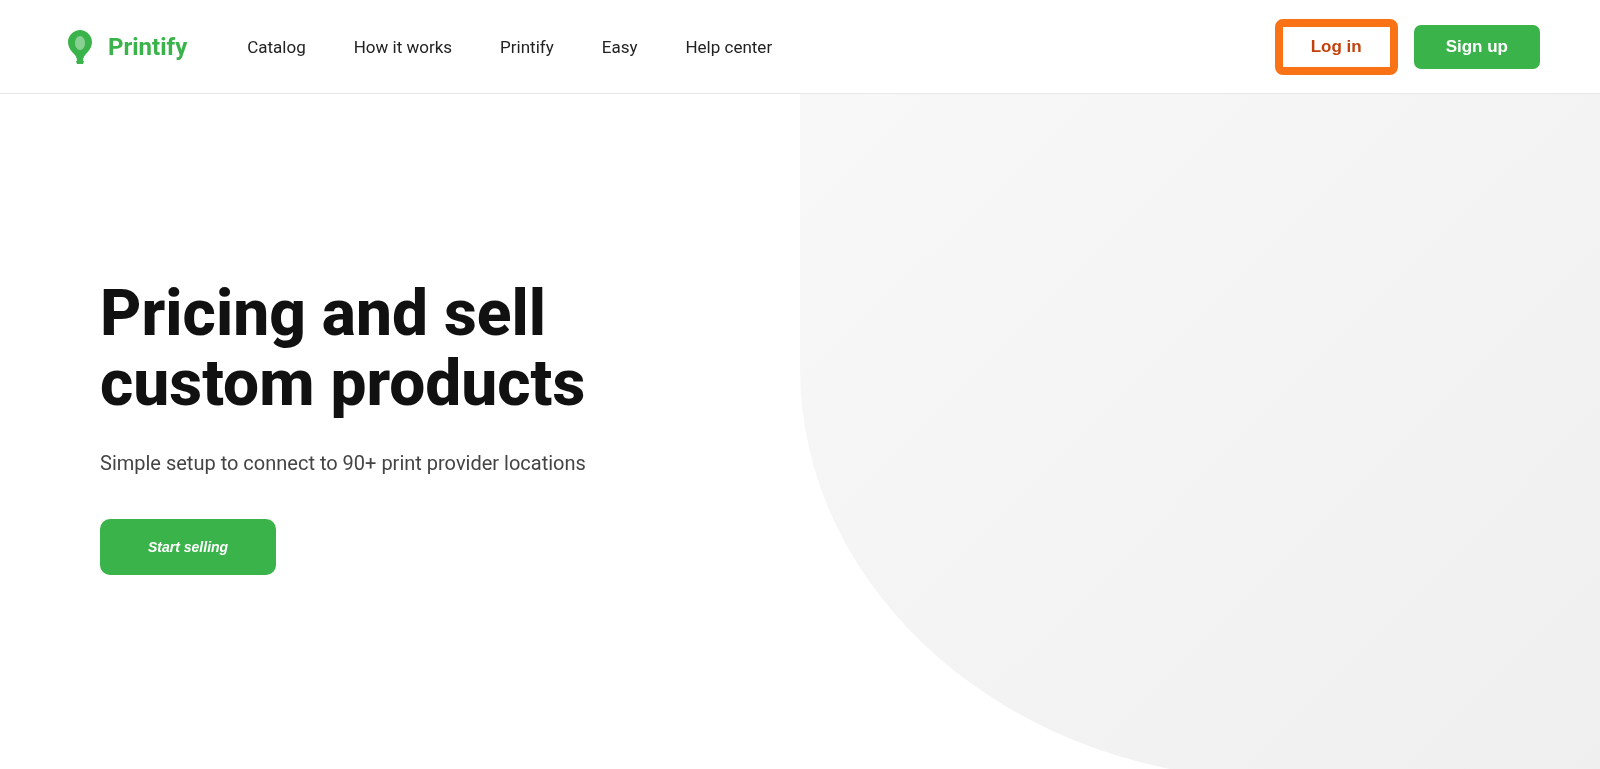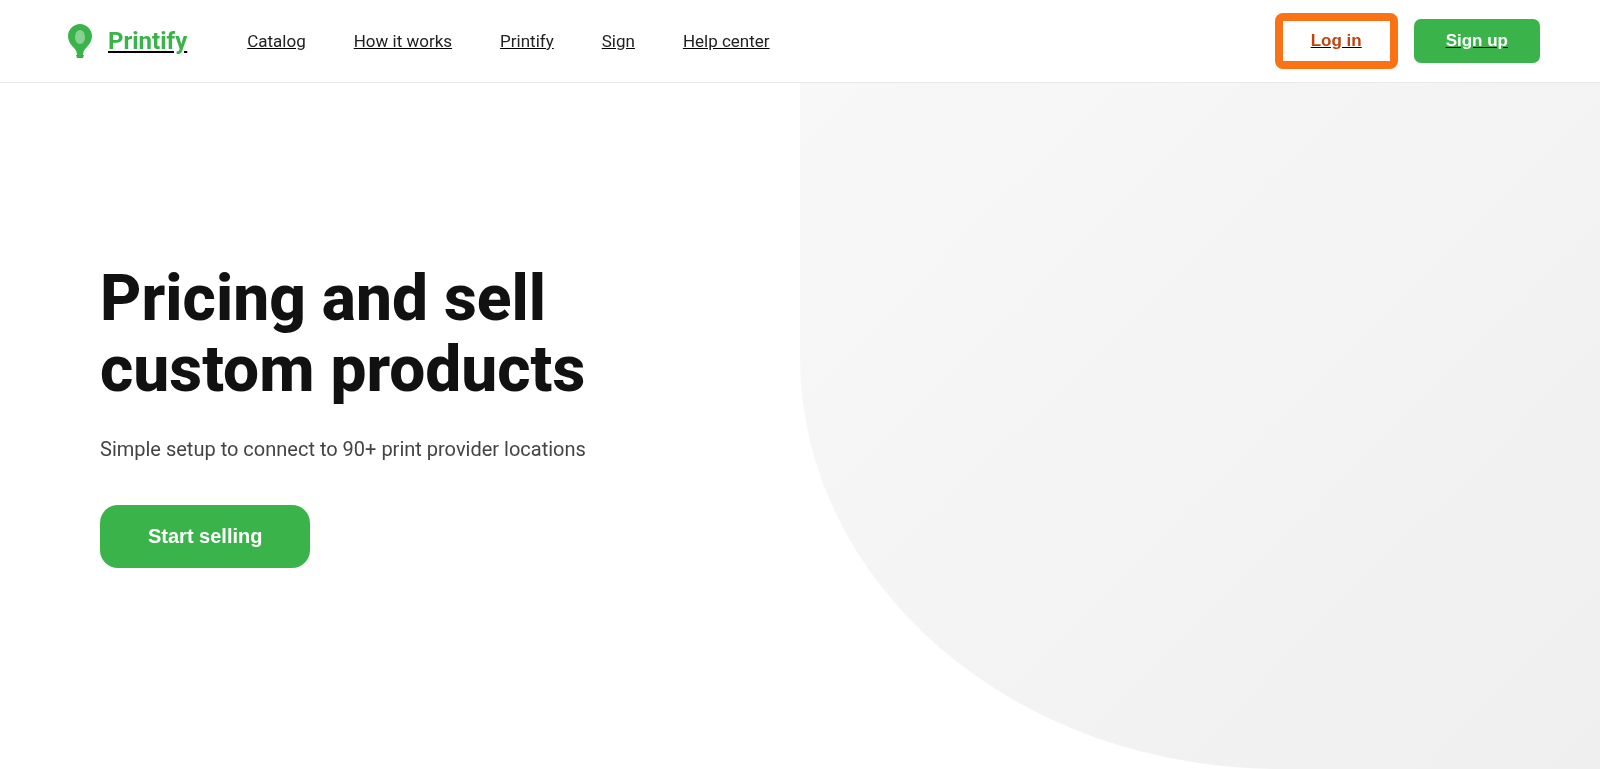--- a/index.html
+++ b/index.html
@@ -14,24 +14,23 @@
       width: 1600px;
       min-height: 769px;
       overflow-x: hidden;
     }
 
     
     nav {
       display: flex;
       align-items: center;
       padding: 16px 60px;
-      height: 83px;
+      height: 94px;
       border-bottom: 1px solid #e8e8e8;
       background: #fff;
-      text-decoration: underline;
     }
 
     .logo-area {
       display: flex;
       align-items: center;
       gap: 8px;
       margin-right: 60px;
       text-decoration: none;
     }
 
@@ -119,25 +118,26 @@
       margin-bottom: 44px;
       font-weight: 400;
     }
 
     .btn-start {
       display: inline-block;
       padding: 20px 48px;
       background: #3ab34a;
       color: #fff;
       border: none;
-      border-radius: 18px;
-      font-size: 20px;
+      border-radius: 10px;
+      font-size: 14px;
       font-weight: 700;
       cursor: pointer;
       margin-bottom: 20px;
+      font-style: italic;
     }
 
     .hero-footnote {
       font-size: 15px;
       color: #999;
     }
 
     
     .hero-image-area {
       flex: 1;
@@ -331,21 +331,21 @@
       <path d="M16 34 L24 34 L23 37 L17 37Z" fill="#3ab34a"></path>
       <ellipse cx="20" cy="16" rx="5" ry="7" fill="white" opacity="0.4"></ellipse>
     </svg>
     <span class="logo-text">Printify</span>
   </a>
 
   <div class="nav-links">
     <a class="nav-link" href="#">Catalog</a>
     <a class="nav-link" href="#">How it works</a>
     <a class="nav-link" href="#">Printify</a>
-    <a class="nav-link" href="#">Sign</a>
+    <a class="nav-link" href="#">Easy</a>
     <a class="nav-link" href="#">Help center</a>
   </div>
 
   <div class="nav-actions">
     <button class="btn-login">Log in</button>
     <button class="btn-signup">Sign up</button>
   </div>
 </nav>
 
 <section class="hero">

